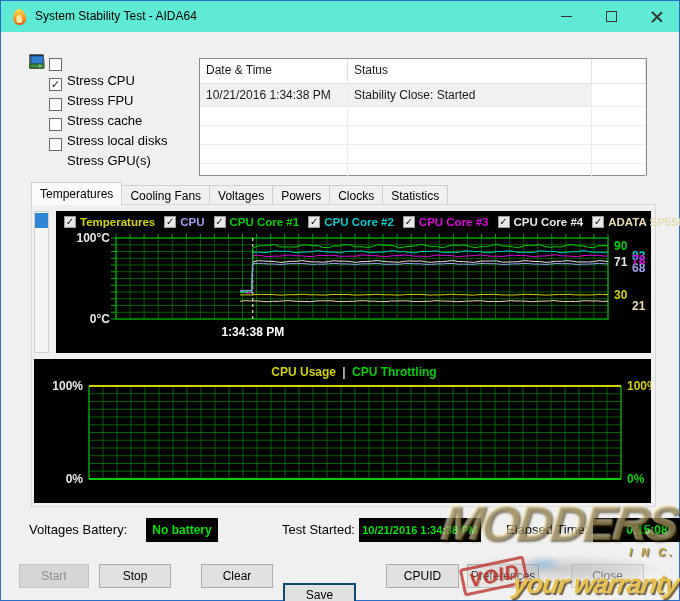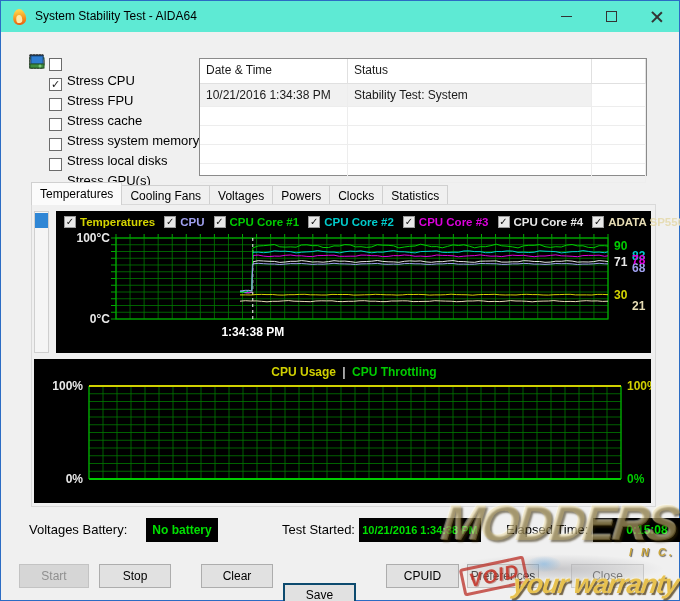--- a/index.html
+++ b/index.html
@@ -136,33 +136,20 @@
             <rect x="12" y="6" width="2" height="2" fill="#555"></rect>
             <rect x="12" y="9" width="2" height="2" fill="#555"></rect>
           </svg>
         </span>
         <span class="cb"></span>
         <span class="slabel">Stress cache</span>
       </div>
       <div class="stress-row">
         <span class="sicon">
           <svg width="16" height="16">
-            <rect x="1" y="4" width="14" height="7" fill="#2f7d35" stroke="#1c4d20"></rect>
-            <rect x="3" y="6" width="2.5" height="3" fill="#14351a"></rect>
-            <rect x="7" y="6" width="2.5" height="3" fill="#14351a"></rect>
-            <rect x="11" y="6" width="2.5" height="3" fill="#14351a"></rect>
-            <rect x="2" y="11" width="12" height="1.5" fill="#caa22a"></rect>
-          </svg>
-        </span>
-        <span class="cb"></span>
-        <span class="slabel">Stress system memory</span>
-      </div>
-      <div class="stress-row">
-        <span class="sicon">
-          <svg width="16" height="16">
             <rect x="1" y="5" width="14" height="6" rx="1.5" fill="#9c9c9c" stroke="#555"></rect>
             <rect x="2" y="6" width="12" height="2" fill="#c9c9c9"></rect>
             <circle cx="12.5" cy="9.5" r="1" fill="#35c435"></circle>
           </svg>
         </span>
         <span class="cb"></span>
         <span class="slabel">Stress local disks</span>
       </div>
       <div class="stress-row">
         <span class="sicon">
@@ -178,21 +165,21 @@
     </div>
 
   <div class="log-table">
       <div class="lt-row lt-head">
         <div class="lt-cell" style="width: 148px;">Date &amp; Time</div>
         <div class="lt-cell" style="width: 244px;">Status</div>
         <div class="lt-cell" style="width: 54px;"></div>
       </div>
       <div class="lt-row lt-sel" style="height: 22px;">
         <div class="lt-cell" style="width: 148px;">10/21/2016 1:34:38 PM</div>
-        <div class="lt-cell" style="width: 244px;">Stability Test: System</div>
+        <div class="lt-cell" style="width: 244px;">Stability Close: Started</div>
         <div class="lt-cell" style="width: 54px; background: rgb(255, 255, 255);"></div>
       </div>
       <div class="lt-row" style="height: 18px;">
         <div class="lt-cell" style="width: 148px;"></div>
         <div class="lt-cell" style="width: 244px;"></div>
         <div class="lt-cell" style="width: 54px;"></div>
       </div>
       <div class="lt-row" style="height: 18px;">
         <div class="lt-cell" style="width: 148px;"></div>
         <div class="lt-cell" style="width: 244px;"></div>

